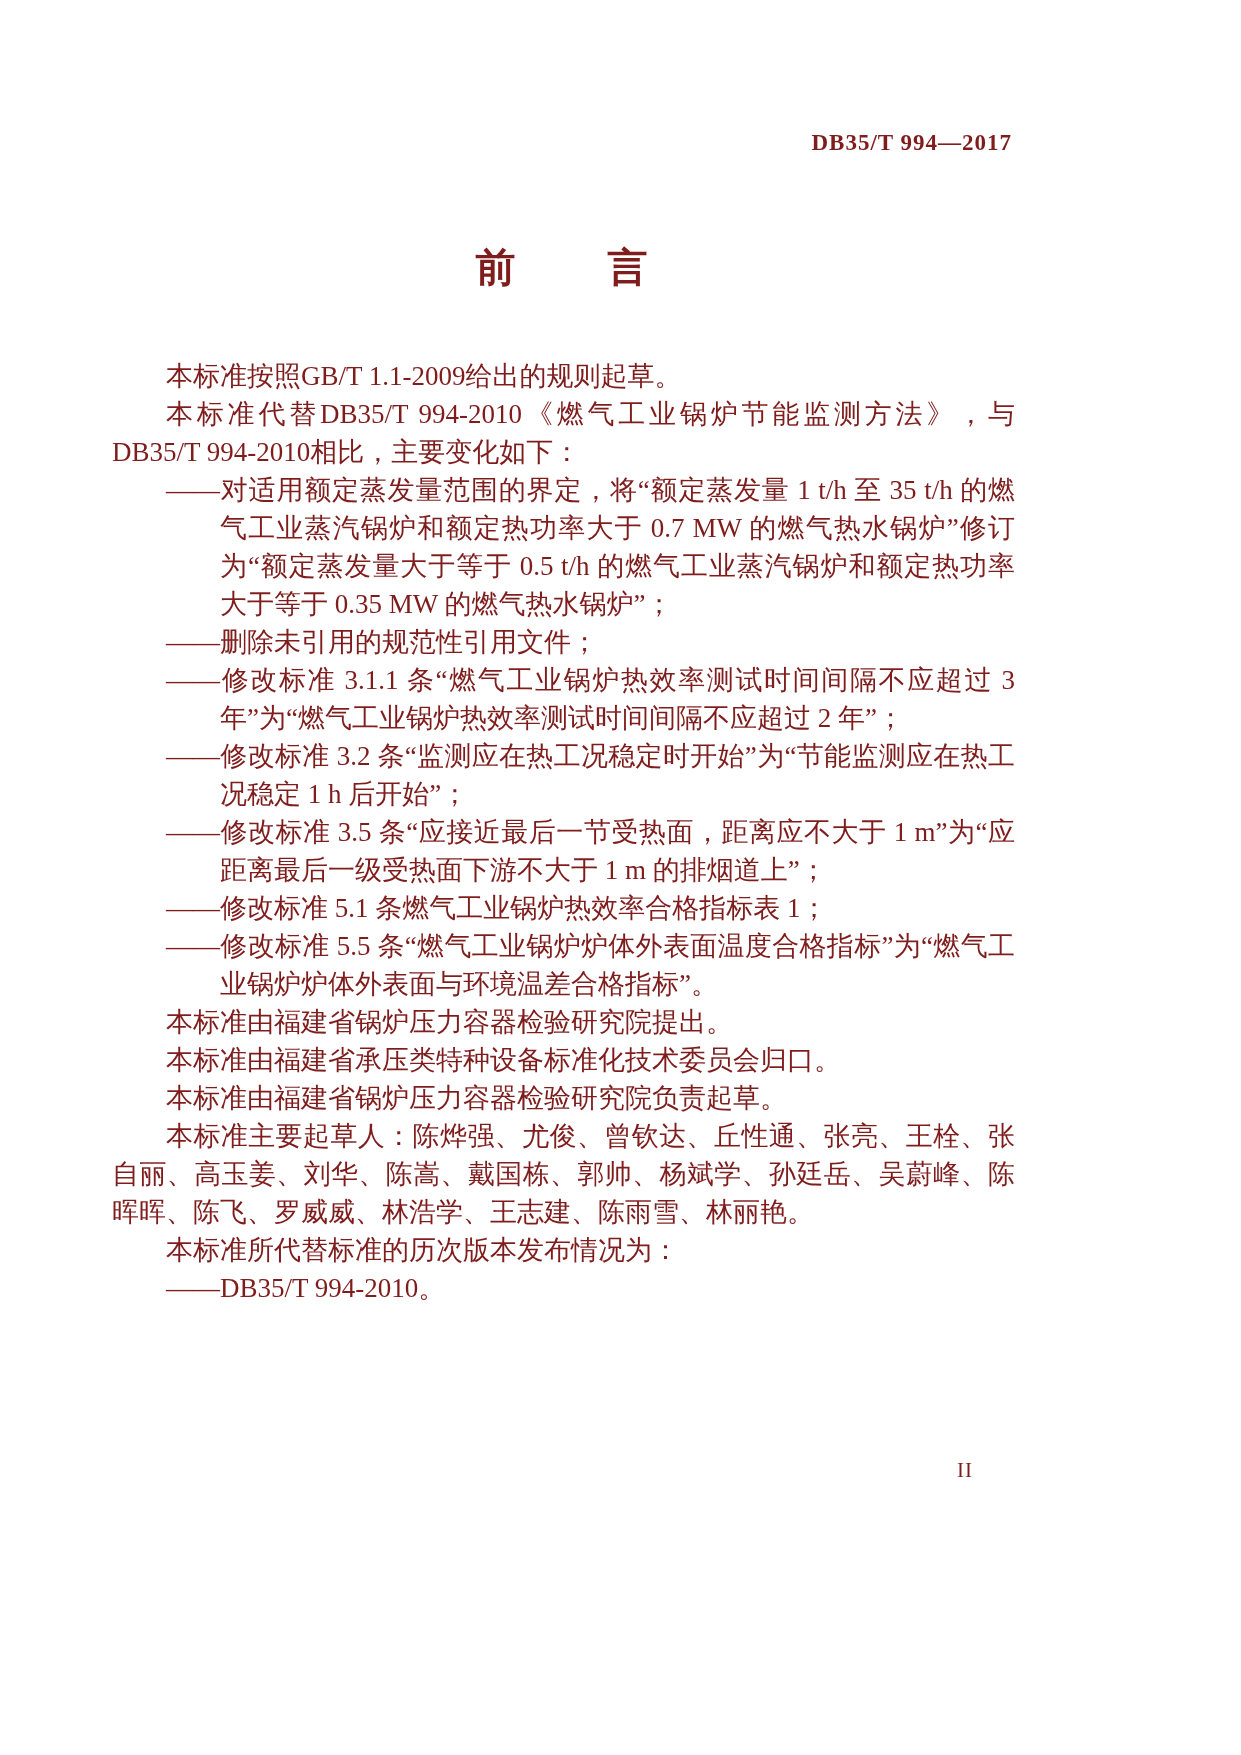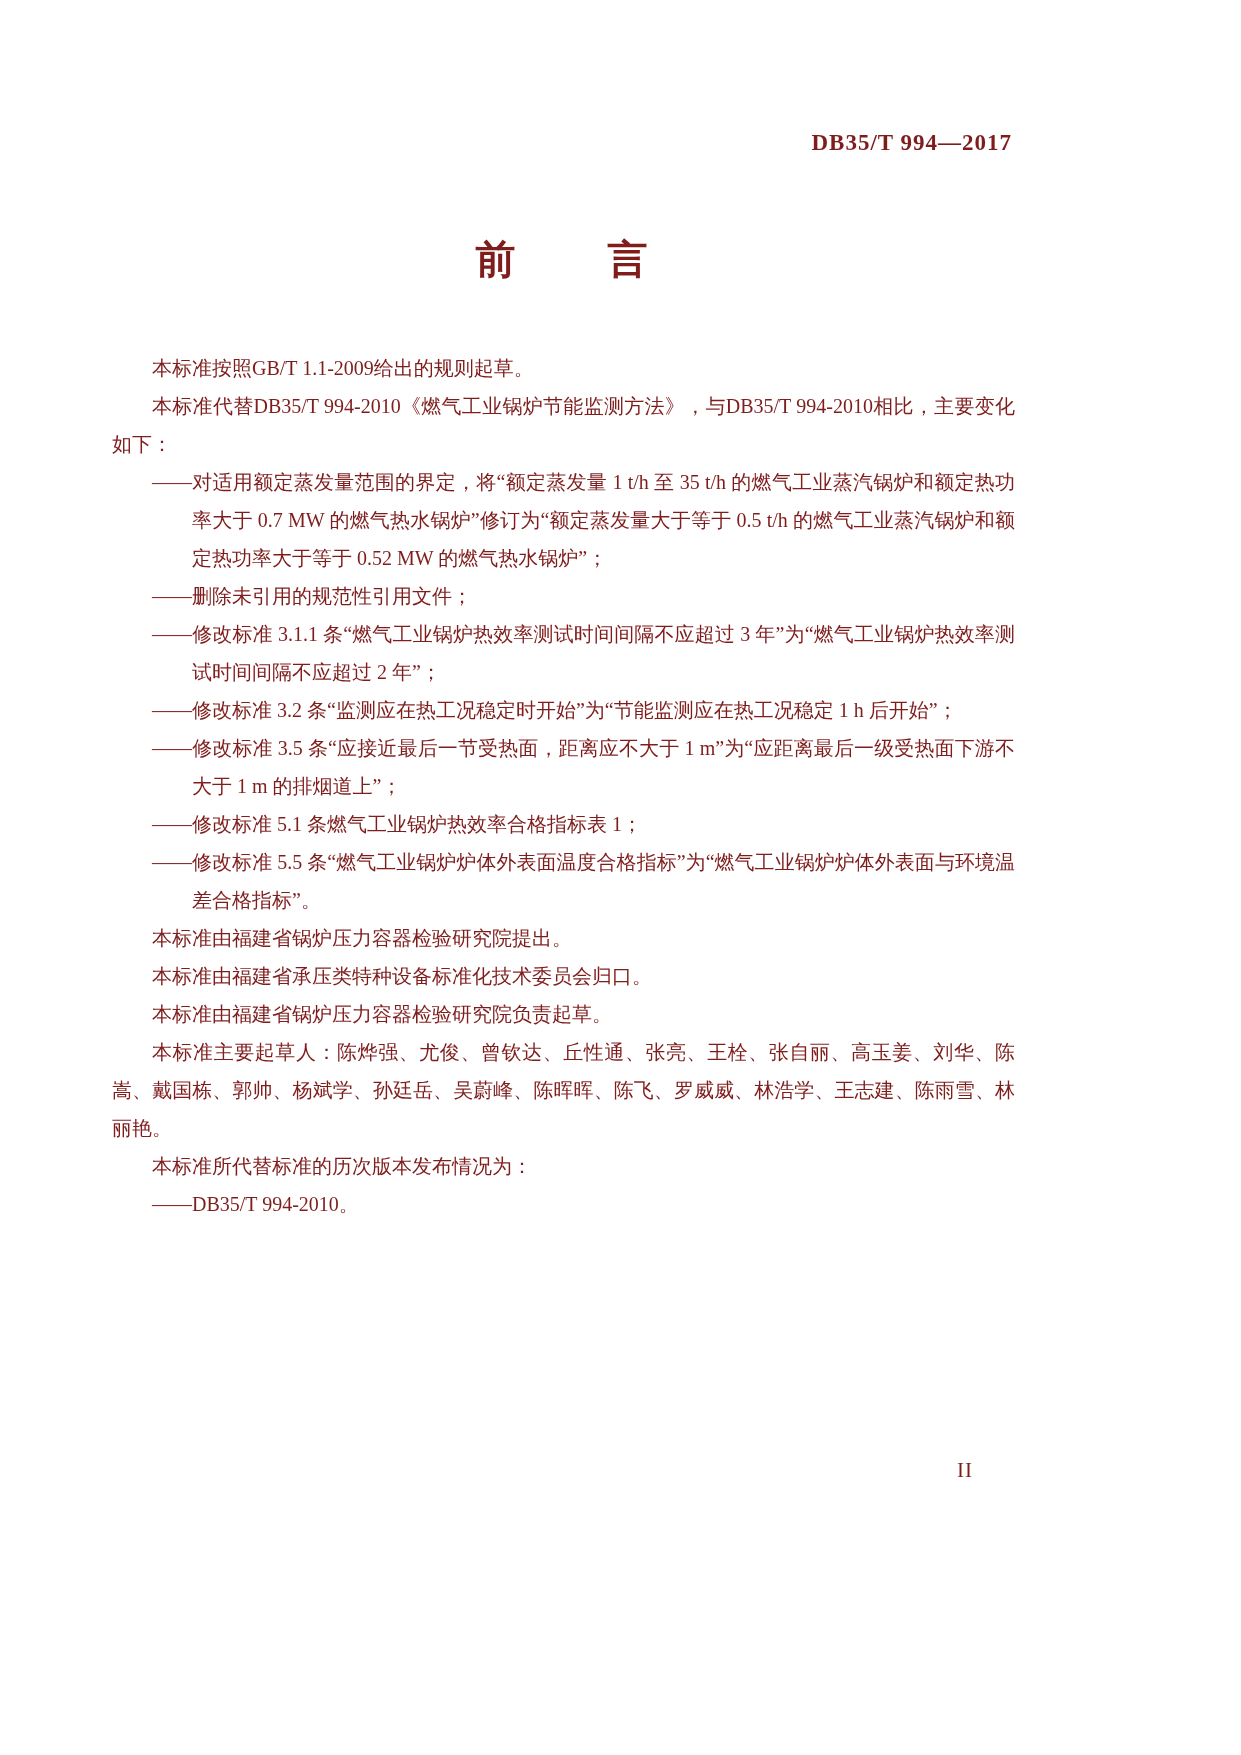--- a/index.html
+++ b/index.html
@@ -17,33 +17,33 @@
     top: 130px;
     right: 229px;
     font-size: 23px;
     font-weight: bold;
     letter-spacing: 1px;
     white-space: nowrap;
   }
   .content {
     position: absolute;
     left: 112px;
-    top: 4px;
+    top: 12px;
     width: 903px;
   }
   .title {
     margin: 228px 0 62px 0;
     text-align: center;
     font-size: 40px;
     font-weight: bold;
     letter-spacing: 4px;
   }
   .body-text p {
     margin: 0;
-    font-size: 20px;
+    font-size: 27px;
     line-height: 38px;
     text-align: justify;
   }
   
   .para { text-indent: 2em; }
   
   .item { padding-left: 4em; text-indent: -2em; }
   .page-number {
     position: absolute;
     top: 1458px;
@@ -59,21 +59,21 @@
 
   <div class="doc-number">DB35/T 994—2017</div>
 
   <div class="content">
 
     <h1 class="title">前　　言</h1>
 
     <div class="body-text">
       <p class="para">本标准按照GB/T 1.1-2009给出的规则起草。</p>
       <p class="para">本标准代替DB35/T 994-2010《燃气工业锅炉节能监测方法》，与DB35/T 994-2010相比，主要变化如下：</p>
-      <p class="item">——对适用额定蒸发量范围的界定，将“额定蒸发量 1 t/h 至 35 t/h 的燃气工业蒸汽锅炉和额定热功率大于 0.7 MW 的燃气热水锅炉”修订为“额定蒸发量大于等于 0.5 t/h 的燃气工业蒸汽锅炉和额定热功率大于等于 0.52 MW 的燃气热水锅炉”；</p>
+      <p class="item">——对适用额定蒸发量范围的界定，将“额定蒸发量 1 t/h 至 35 t/h 的燃气工业蒸汽锅炉和额定热功率大于 0.7 MW 的燃气热水锅炉”修订为“额定蒸发量大于等于 0.5 t/h 的燃气工业蒸汽锅炉和额定热功率大于等于 0.35 MW 的燃气热水锅炉”；</p>
       <p class="item">——删除未引用的规范性引用文件；</p>
       <p class="item">——修改标准 3.1.1 条“燃气工业锅炉热效率测试时间间隔不应超过 3 年”为“燃气工业锅炉热效率测试时间间隔不应超过 2 年”；</p>
       <p class="item">——修改标准 3.2 条“监测应在热工况稳定时开始”为“节能监测应在热工况稳定 1 h 后开始”；</p>
       <p class="item">——修改标准 3.5 条“应接近最后一节受热面，距离应不大于 1 m”为“应距离最后一级受热面下游不大于 1 m 的排烟道上”；</p>
       <p class="item">——修改标准 5.1 条燃气工业锅炉热效率合格指标表 1；</p>
       <p class="item">——修改标准 5.5 条“燃气工业锅炉炉体外表面温度合格指标”为“燃气工业锅炉炉体外表面与环境温差合格指标”。</p>
       <p class="para">本标准由福建省锅炉压力容器检验研究院提出。</p>
       <p class="para">本标准由福建省承压类特种设备标准化技术委员会归口。</p>
       <p class="para">本标准由福建省锅炉压力容器检验研究院负责起草。</p>
       <p class="para">本标准主要起草人：陈烨强、尤俊、曾钦达、丘性通、张亮、王栓、张自丽、高玉姜、刘华、陈嵩、戴国栋、郭帅、杨斌学、孙廷岳、吴蔚峰、陈晖晖、陈飞、罗威威、林浩学、王志建、陈雨雪、林丽艳。</p>

